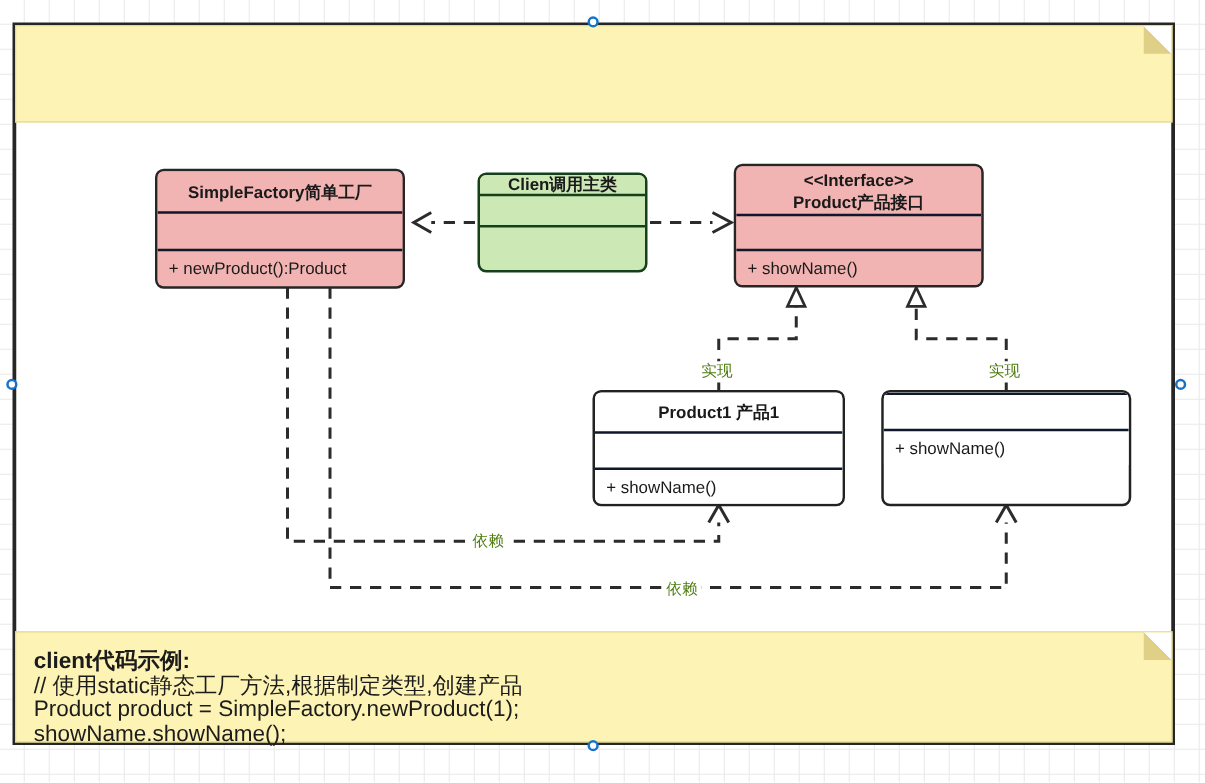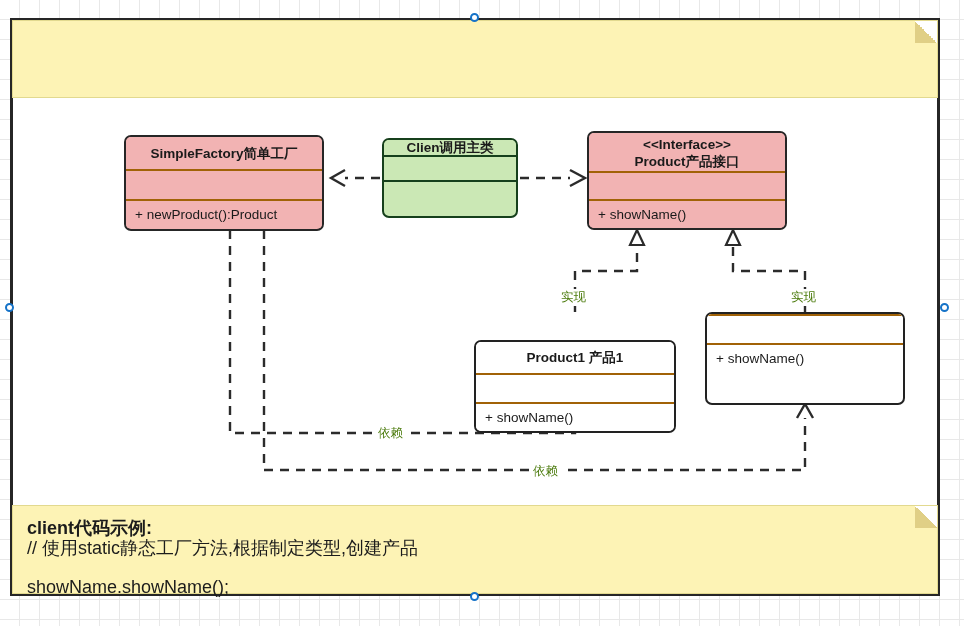--- a/index.html
+++ b/index.html
@@ -69,33 +69,33 @@
   .uml .row{
     box-sizing:border-box;
     display:flex;align-items:center;
     font-size:13.5px;color:#1a1a1a;
   }
   .uml .row.title{
     justify-content:center;font-weight:bold;
     flex-direction:column;text-align:center;line-height:17px;
   }
   .uml .row.ops{padding-left:9px;}
-  .uml .sep{border-top:2px solid #a16207;}
+  .uml .sep{border-top:2px solid #0f172a;}
 
   .pink{background:#f2b3b3;border-color:#262626;}
   .pink .row{background:#f2b3b3;}
   .green{background:#cbe8b5;border-color:#16401c;}
   .green .row{background:#cbe8b5;}
   .green .sep{border-top-color:#16401c;}
   .white .row{background:#ffffff;}
 
   #cls-factory{left:124px;top:135px;width:200px;height:96px;}
   #cls-client{left:382px;top:138px;width:136px;height:80px;}
   #cls-product{left:587px;top:131px;width:200px;height:99px;}
-  #cls-p1{left:474px;top:312px;width:202px;height:93px;margin-top:28px;}
+  #cls-p1{left:474px;top:312px;width:202px;height:93px;}
   #cls-p2{left:705px;top:312px;width:200px;height:93px;}
 
   
   #wires{position:absolute;left:0;top:0;width:964px;height:626px;z-index:10;}
   .edge{stroke:#2b2b2b;stroke-width:2.4;fill:none;stroke-dasharray:9 7;}
   .solidhead{stroke:#2b2b2b;stroke-width:2.4;fill:none;}
   .tri{stroke:#2b2b2b;stroke-width:2.2;fill:#ffffff;}
   .elabel{
     position:absolute;z-index:30;
     font-size:12.5px;color:#4d7c0f;
@@ -178,14 +178,14 @@
   <div class="row sep" style="height:29px;"></div>
   <div class="row sep ops" style="height:29px;">+ showName()</div>
 </div>
 
 <div class="note" id="note-top">
   <div class="fold"></div>
 </div>
 
 <div class="note" id="note-bottom">
   <div class="fold"></div>
-  <div class="code"><span class="hdr">client代码示例:</span><br><span>// 使用static静态工厂方法,根据制定类型,创建产品</span><br><br><span>showName.showName();</span></div>
+  <div class="code"><span class="hdr">client代码示例:</span><br><span>// 使用static静态工厂方法,根据制定类型,创建产品</span><br><span>Product product = SimpleFactory.newProduct(1);</span><br><span>showName.showName();</span></div>
 </div>
 
 </body></html>

